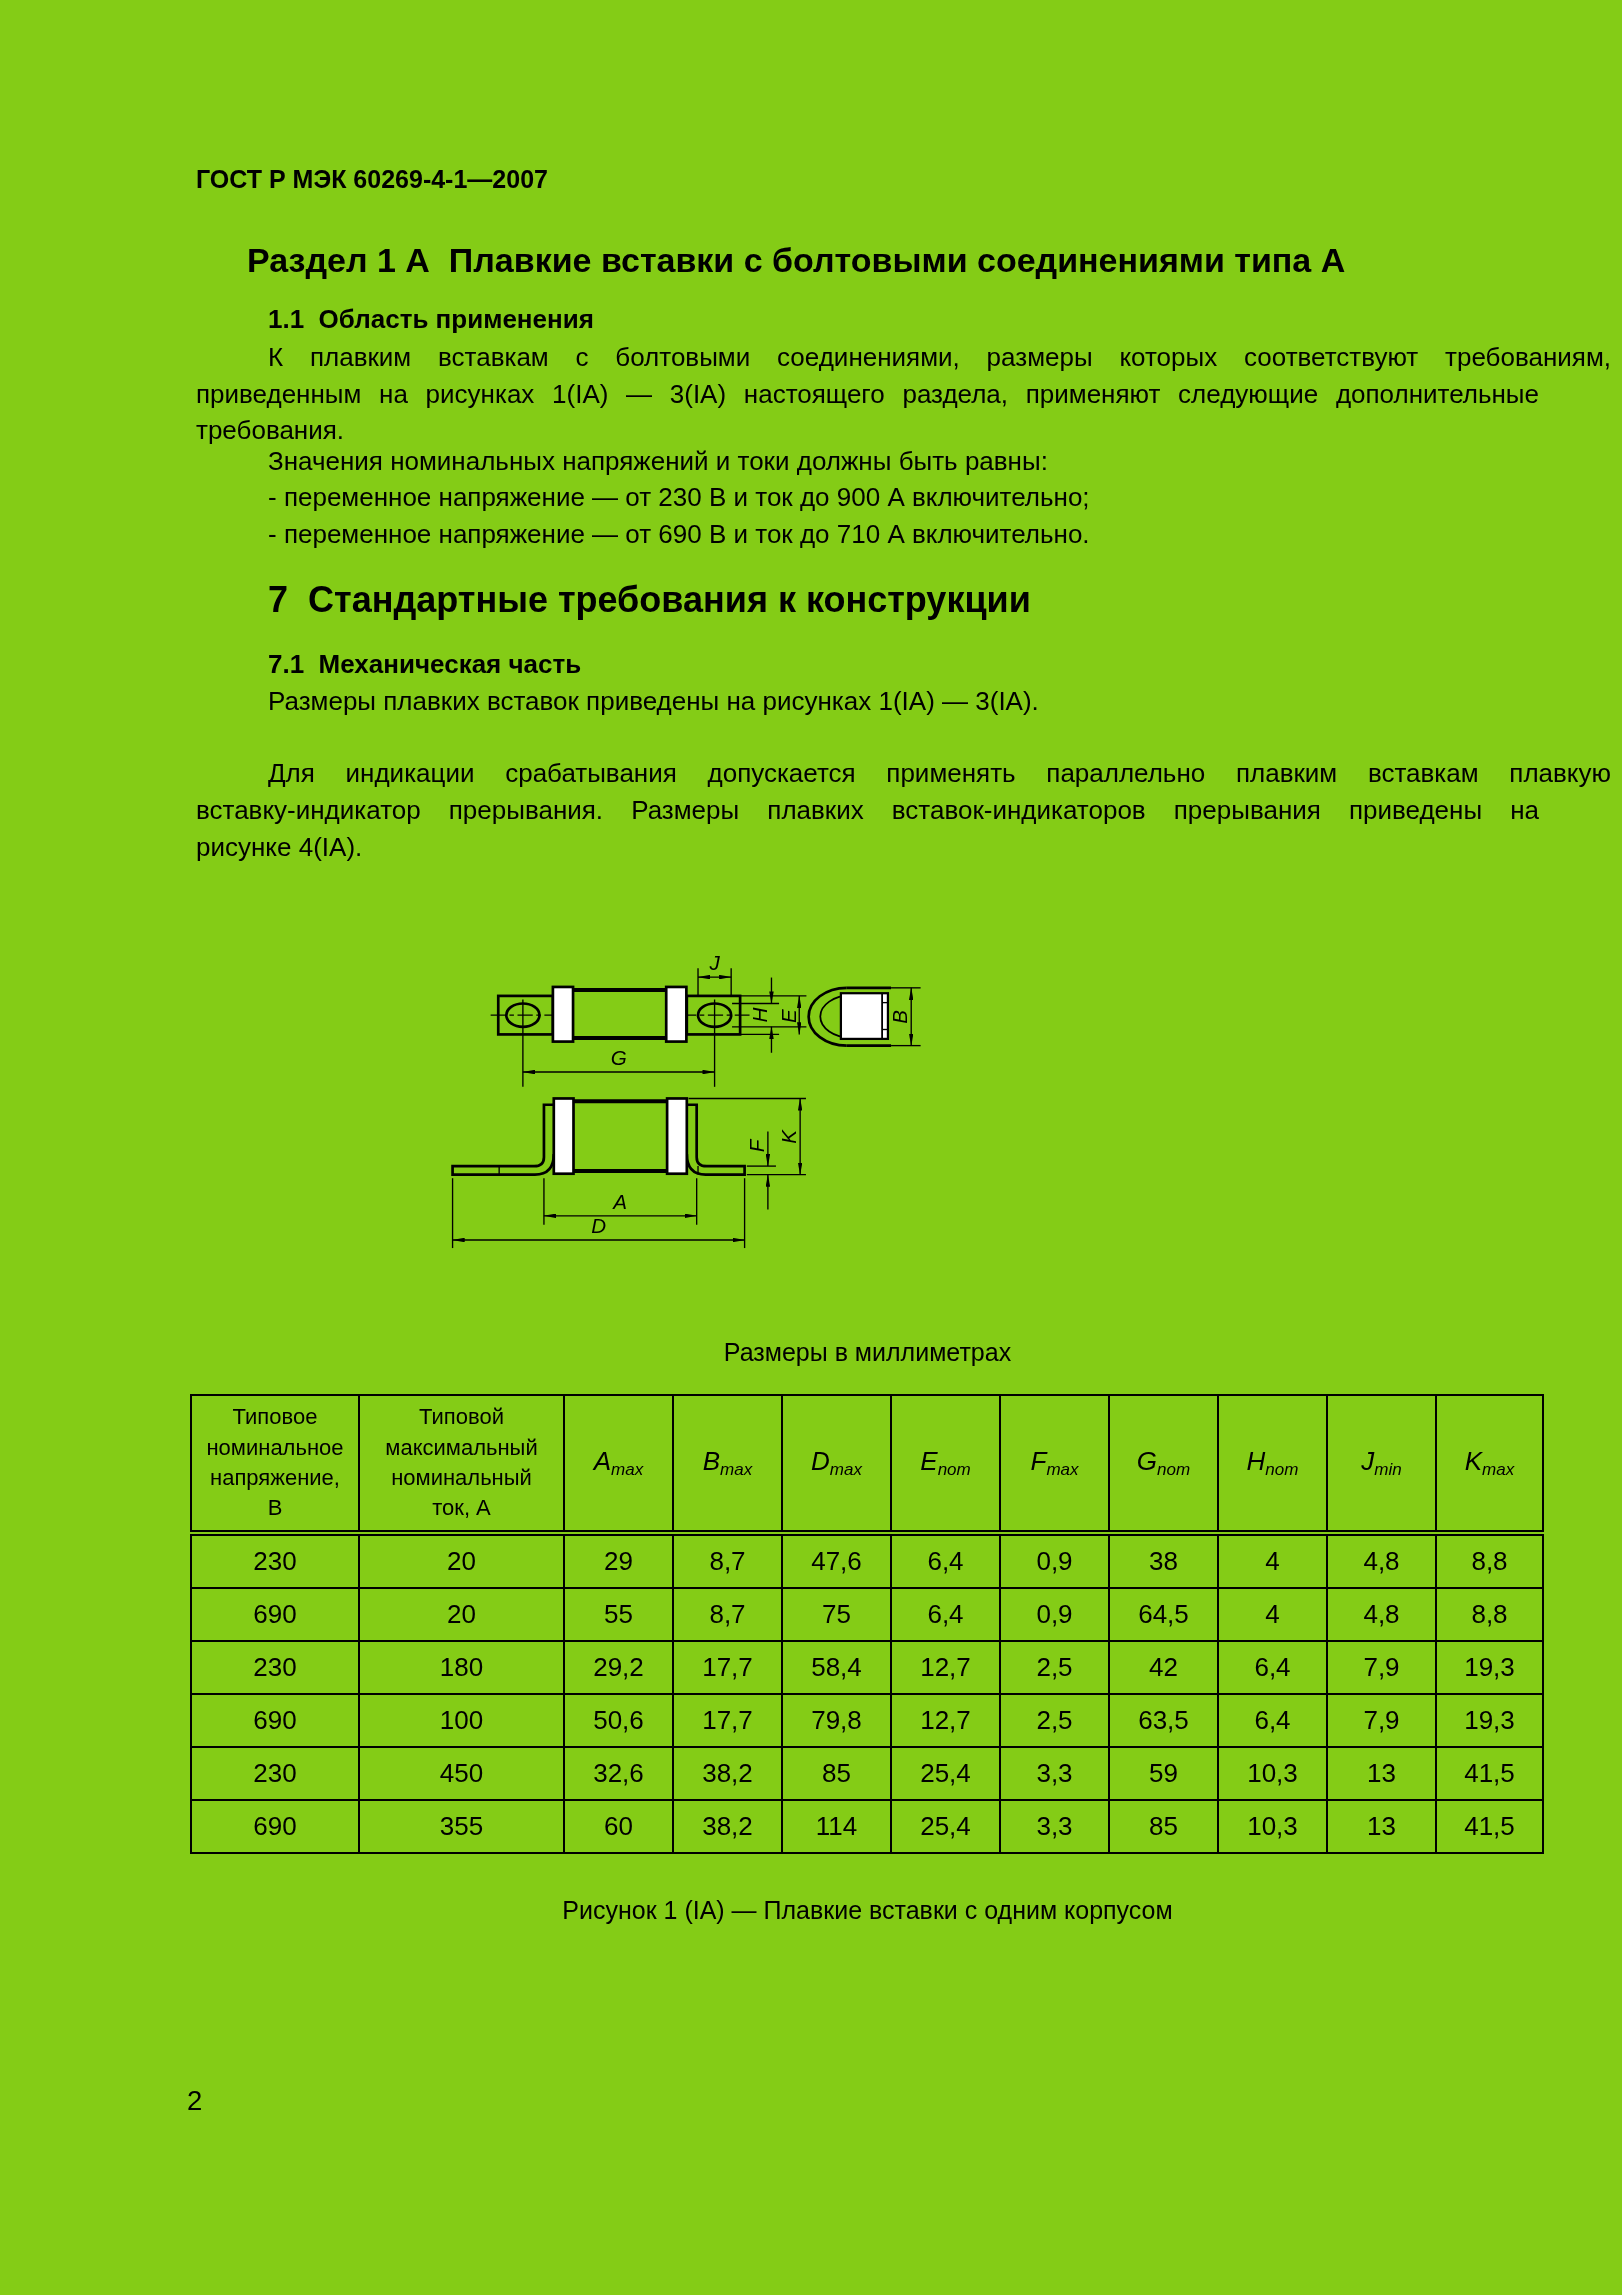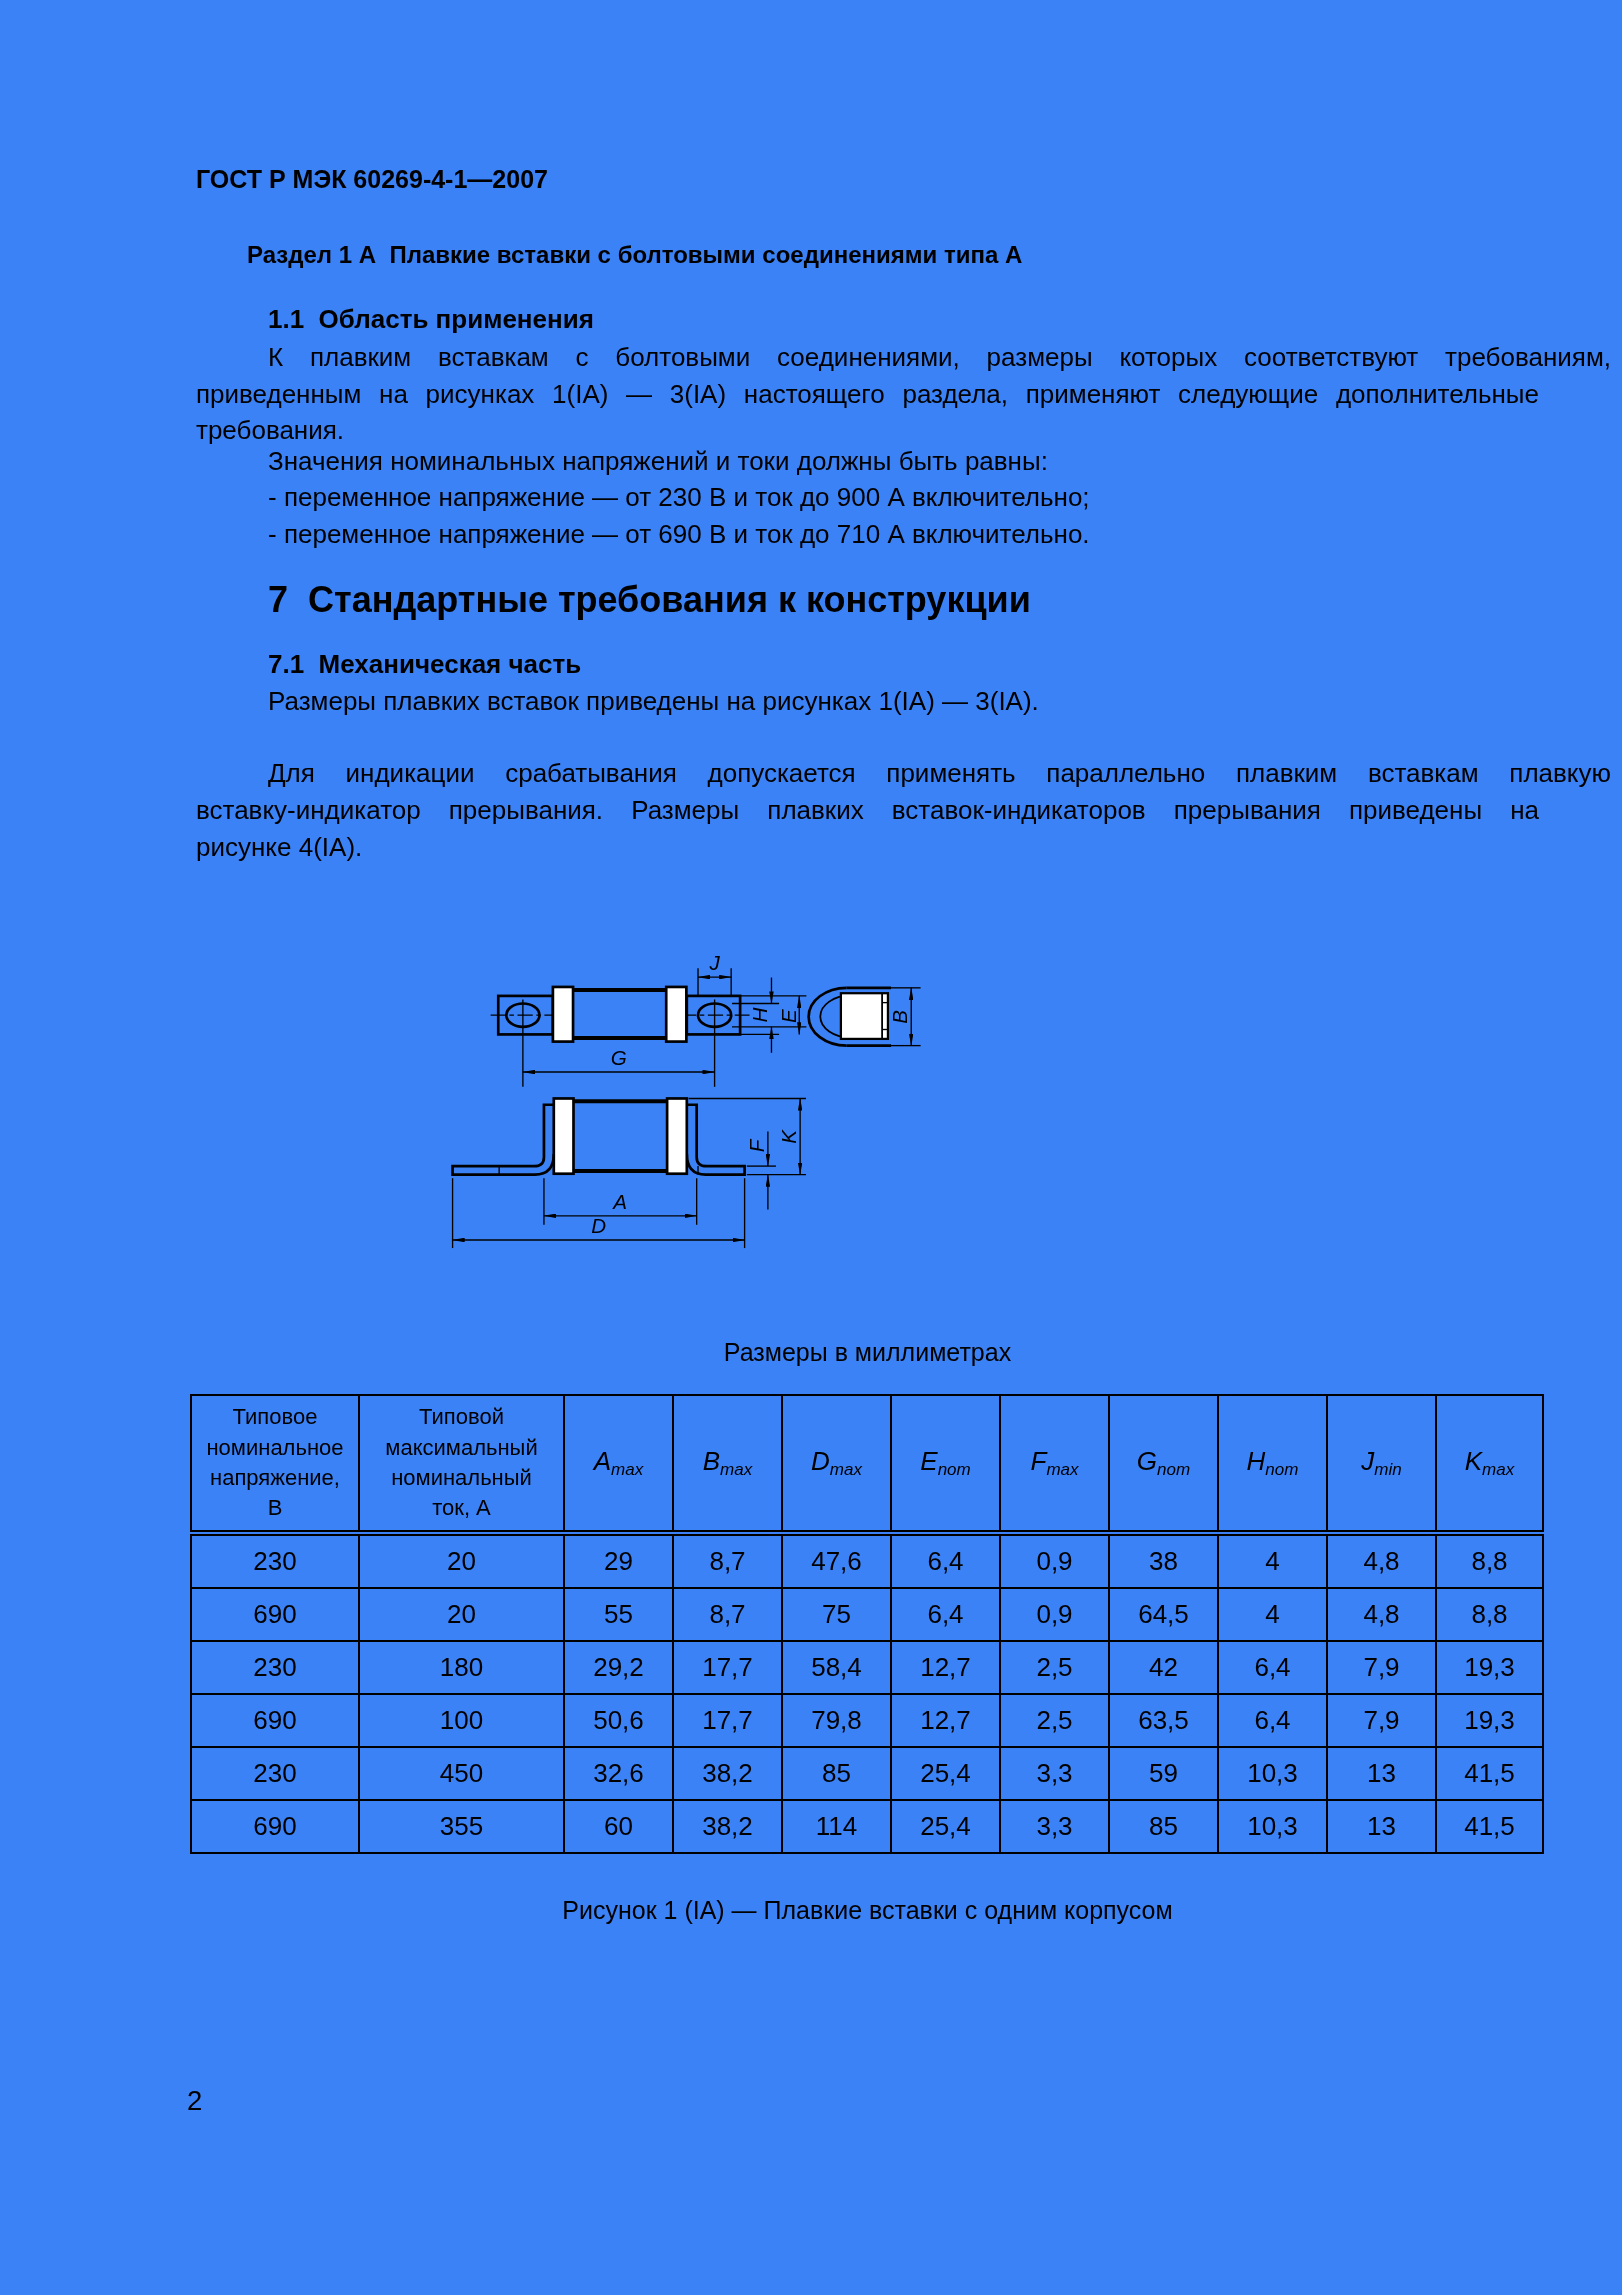--- a/index.html
+++ b/index.html
@@ -1,24 +1,24 @@
 <!DOCTYPE html>
 <html style="font-size:10.5px"><head>
 <meta charset="utf-8">
 <style>
   html,body{margin:0;padding:0;background:#888;}
-  .page{position:relative;width:1623px;height:2295px;background:#3b82f6;
+  .page{position:relative;width:1623px;height:2295px;background:#84cc16;
         font-family:"Liberation Sans",sans-serif;color:#000;overflow:hidden;}
   .abs{position:absolute;}
   .blk{position:absolute;left:196px;width:1343px;font-size:26px;line-height:1.05;}
   .ind{padding-left:72px;}
   .jl{white-space:normal;text-align:justify;text-align-last:justify;}
   .b{font-weight:bold;}
   .doc-header{position:absolute;left:196px;top:165px;font-size:25px;font-weight:bold;}
-  .sec-title{position:absolute;left:247px;top:241px;font-size:24px;font-weight:bold;white-space:nowrap;}
+  .sec-title{position:absolute;left:247px;top:241px;font-size:34px;font-weight:bold;white-space:nowrap;}
   .h7{position:absolute;left:196px;top:579px;font-size:36px;font-weight:bold;padding-left:72px;width:1343px;}
   .units-note{position:absolute;left:196px;top:1338px;width:1343px;text-align:center;font-size:25px;}
   .fig-caption{position:absolute;left:196px;top:1896px;width:1343px;text-align:center;font-size:25px;}
   .page-num{position:absolute;left:187px;top:2085px;font-size:27.5px;}
   table.dims{position:absolute;left:190px;top:1394px;border-collapse:collapse;table-layout:fixed;
              width:1349px;font-size:26px;}
   table.dims td,table.dims th{border:2px solid #000;text-align:center;vertical-align:middle;
              font-weight:normal;padding:0;overflow:hidden;}
   table.dims tr.hdr th{height:134px;font-size:22px;line-height:1.38;white-space:pre-line;
              border-bottom:6.5px double #000;margin-top:28px;}

